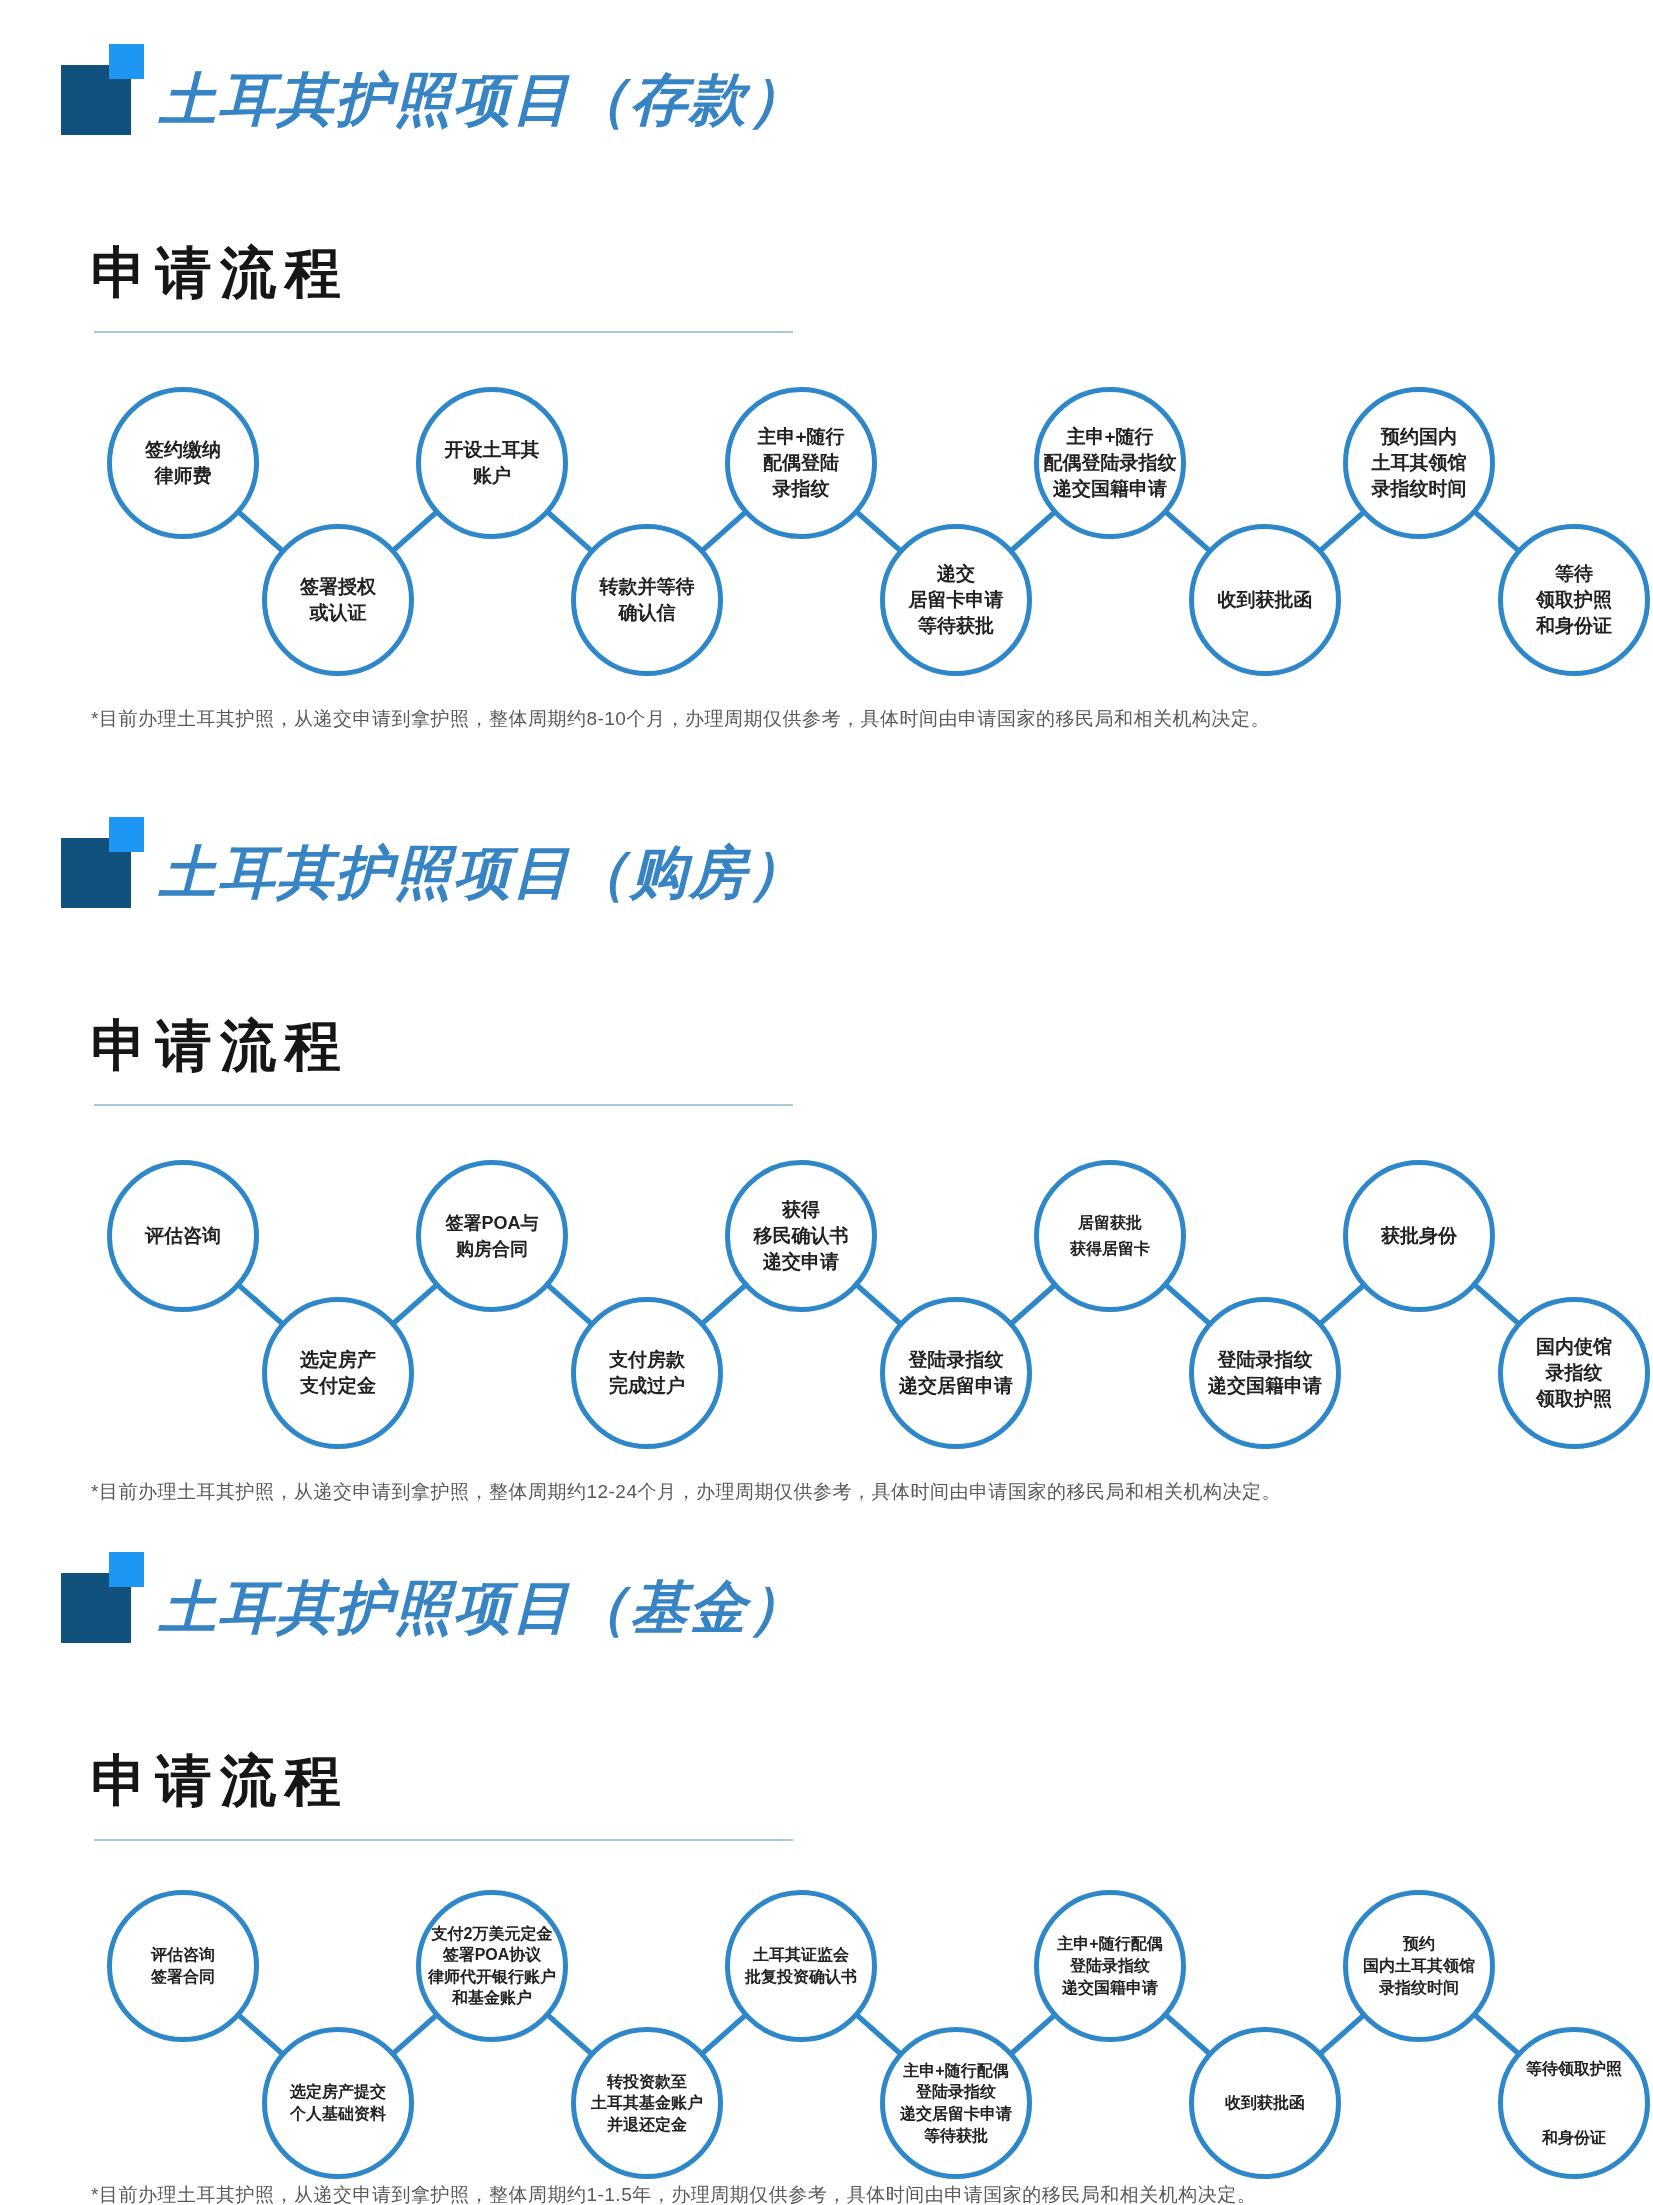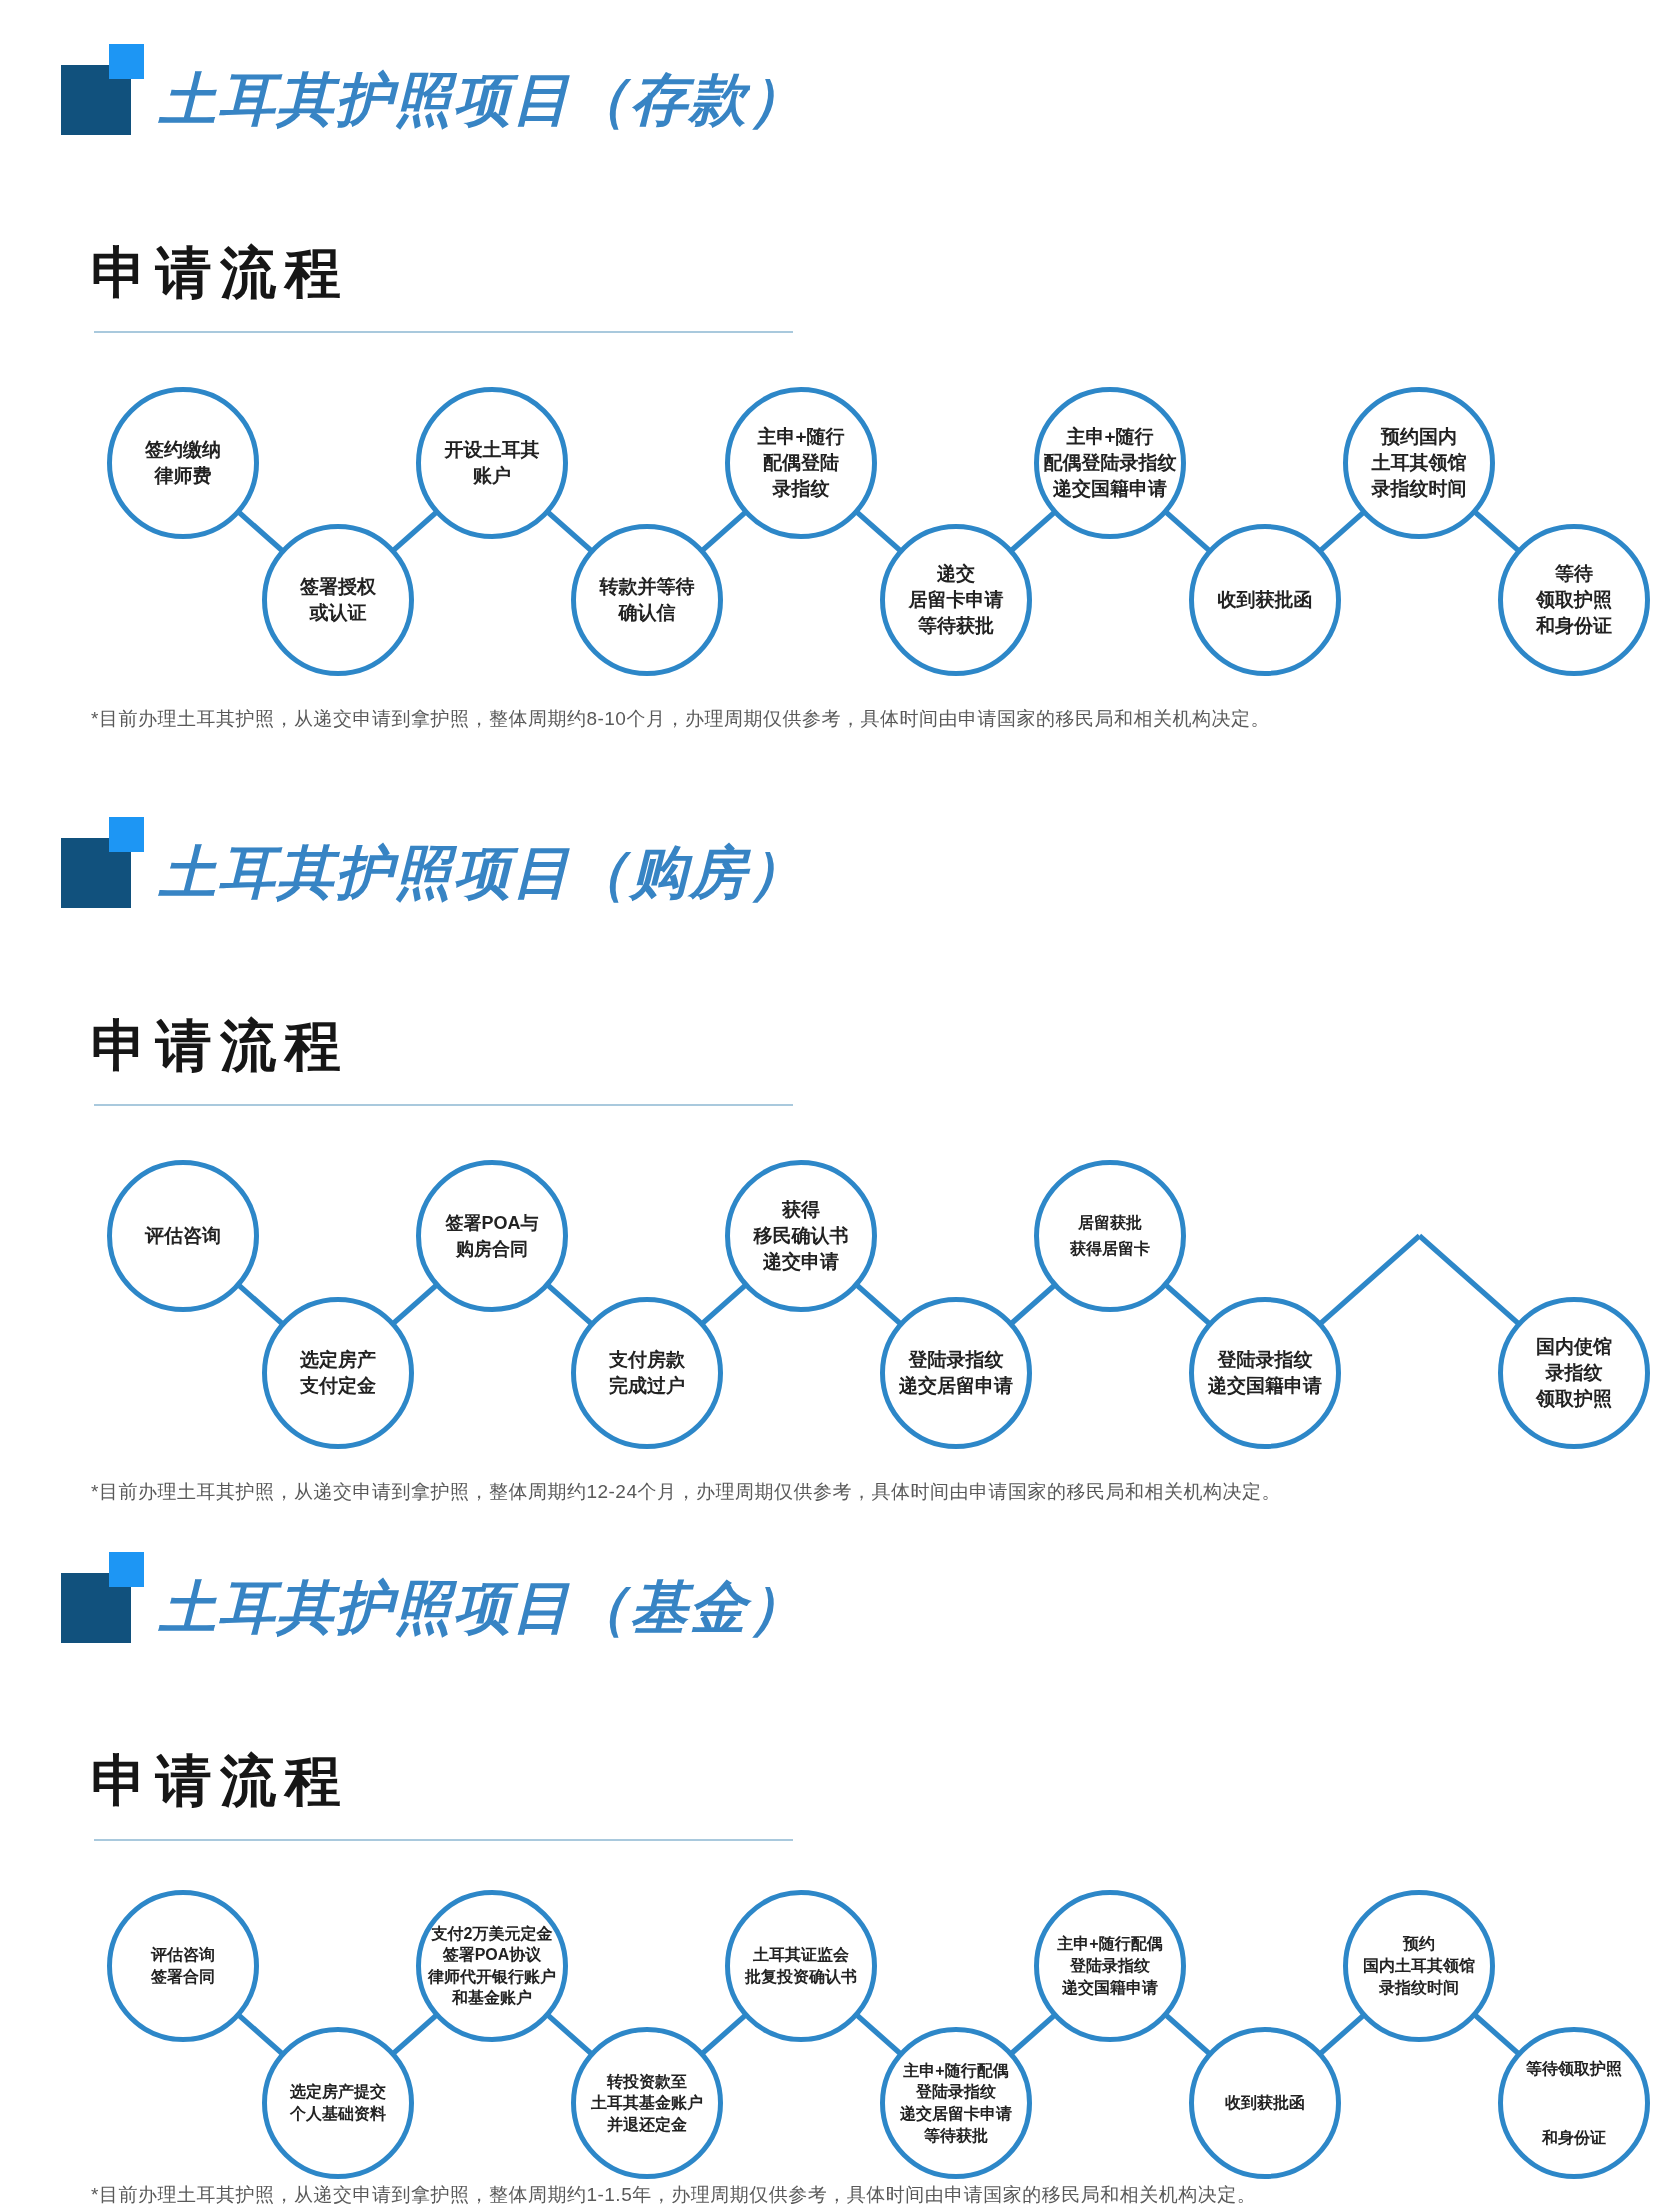--- a/index.html
+++ b/index.html
@@ -186,20 +186,23 @@
           <div class="ln">递交居留申请</div>
         </div>
         <div class="node" style="left: 1034px; top: 3.8px; font-size: 16px; line-height: 26px;">
           <div class="ln">居留获批</div>
           <div class="ln">获得居留卡</div>
         </div>
         <div class="node" style="left: 1189px; top: 141px; font-size: 19px; line-height: 26px;">
           <div class="ln">登陆录指纹</div>
           <div class="ln">递交国籍申请</div>
         </div>
+        <div class="node" style="left: 1343px; top: 3.8px; font-size: 19px; line-height: 26px;">
+          <div class="ln">获批身份</div>
+        </div>
         <div class="node" style="left: 1498px; top: 141px; font-size: 19px; line-height: 26px;">
           <div class="ln">国内使馆</div>
           <div class="ln">录指纹</div>
           <div class="ln">领取护照</div>
         </div>
       </div>
     <p class="foot">*目前办理土耳其护照，从递交申请到拿护照，整体周期约12-24个月，办理周期仅供参考，具体时间由申请国家的移民局和相关机构决定。</p>
   </section>
 
   <section class="sec sec-2">

